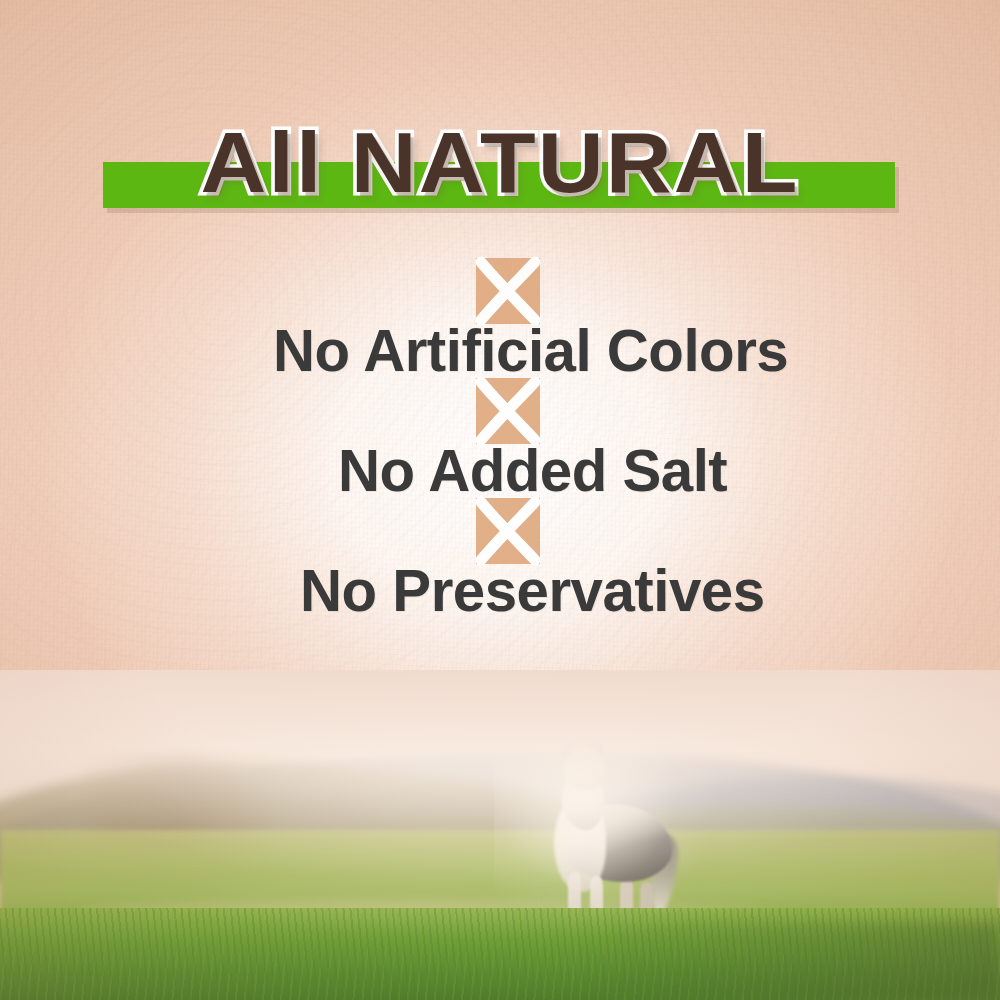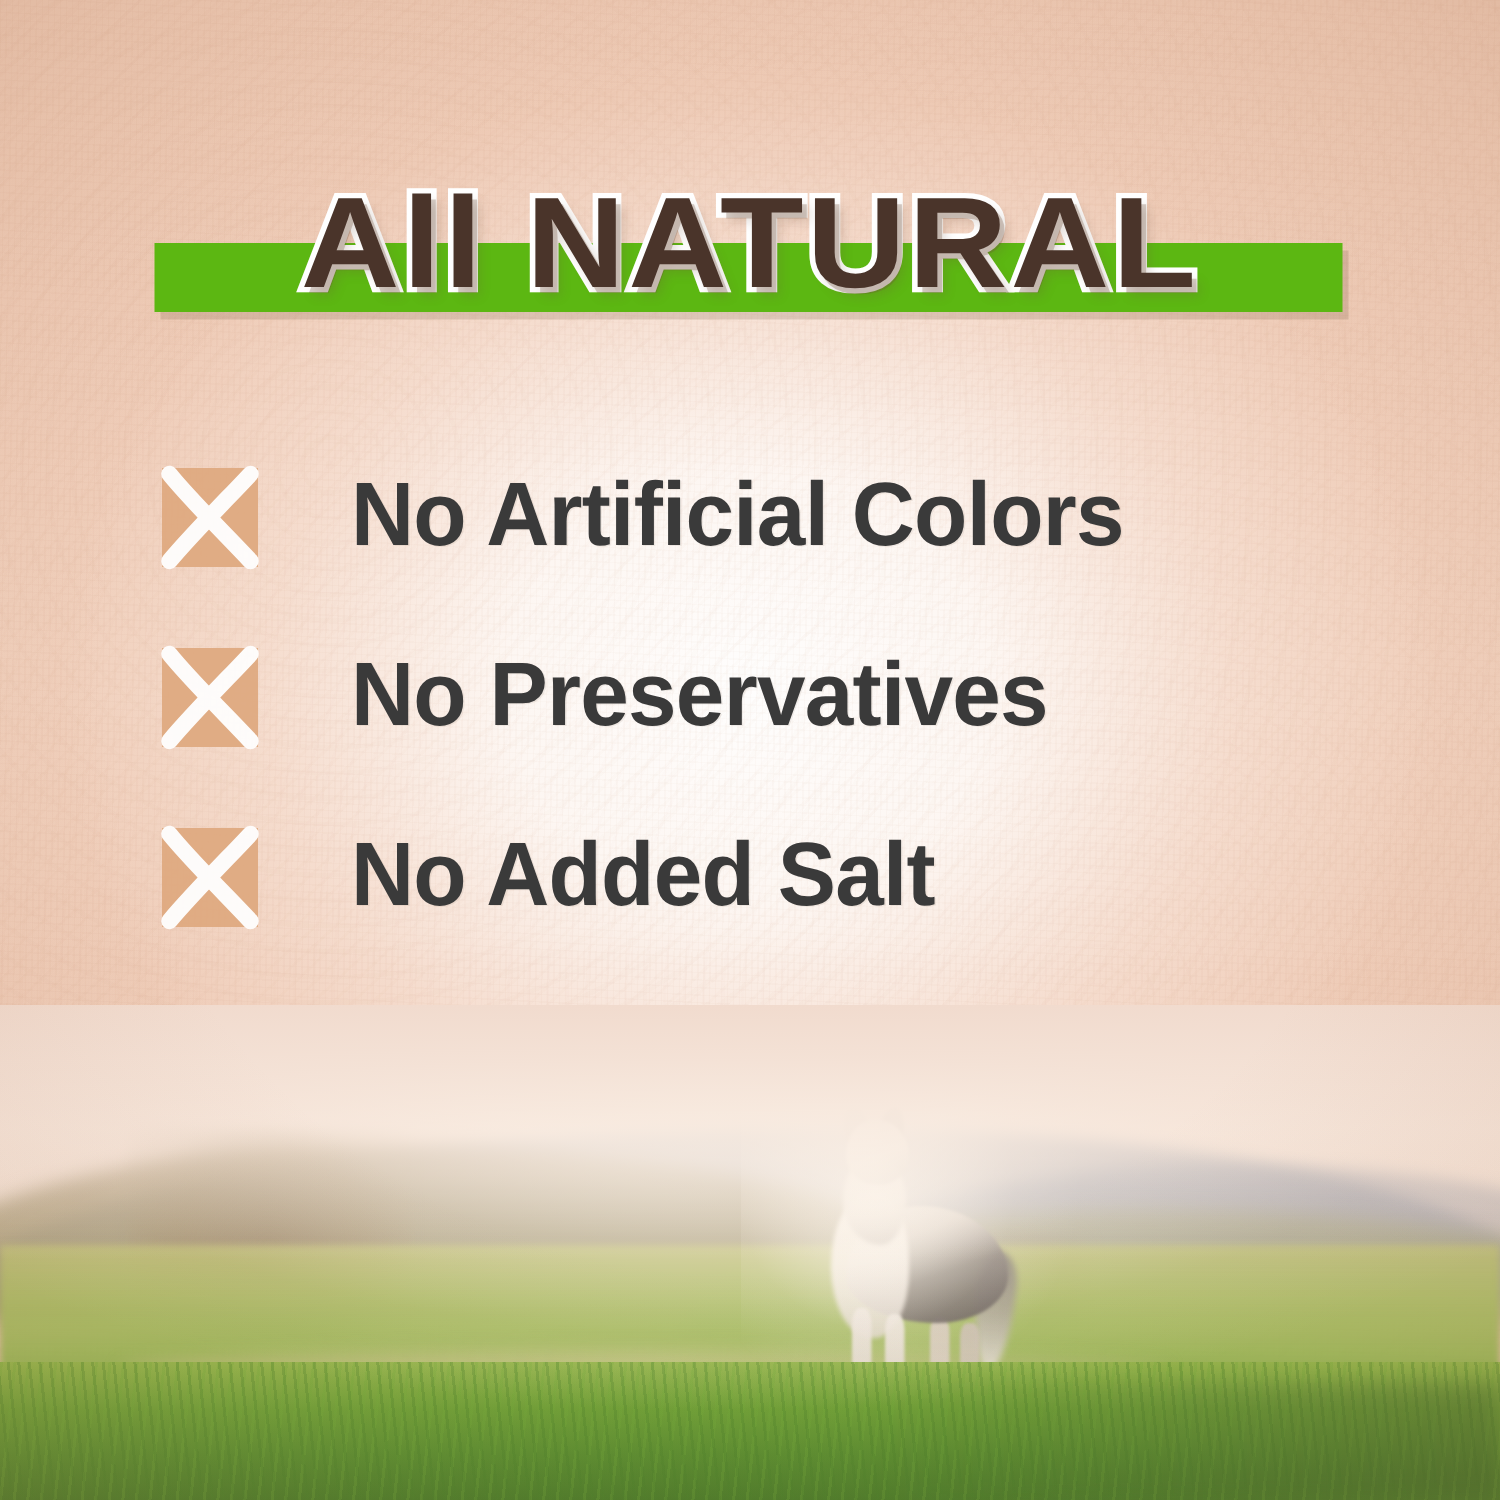--- a/index.html
+++ b/index.html
@@ -319,21 +319,22 @@
   .claims {
     position: absolute;
     left: 108px;
     top: 258px;
     width: 800px;
   }
   .claim-row {
     position: relative;
     height: 120px;
     display: flex;
-    align-items: flex-end;
+    align-items: center;
+    flex-direction: column;
   }
   .claim-box {
     position: relative;
     flex: 0 0 auto;
     width: 64px;
     height: 66px;
     background: #dfa97f;
     opacity: 0.92;
   }
   .claim-box svg {
@@ -420,27 +421,27 @@
     </div>
 
 
     <div class="claim-row">
       <div class="claim-box">
         <svg viewBox="0 0 72 74" xmlns="http://www.w3.org/2000/svg" aria-hidden="true">
           <path d="M9 8 C 20 22, 46 48, 63 66" stroke="#ffffff" stroke-width="11" stroke-linecap="round" fill="none"></path>
           <path d="M63 8 C 50 22, 24 48, 9 66" stroke="#ffffff" stroke-width="11" stroke-linecap="round" fill="none"></path>
         </svg>
       </div>
-      <div class="claim-label">No Preservatives</div>
+      <div class="claim-label">No Added Salt</div>
     </div>
 
     <div class="claim-row">
       <div class="claim-box">
         <svg viewBox="0 0 72 74" xmlns="http://www.w3.org/2000/svg" aria-hidden="true">
           <path d="M9 8 C 20 22, 46 48, 63 66" stroke="#ffffff" stroke-width="11" stroke-linecap="round" fill="none"></path>
           <path d="M63 8 C 50 22, 24 48, 9 66" stroke="#ffffff" stroke-width="11" stroke-linecap="round" fill="none"></path>
         </svg>
       </div>
-      <div class="claim-label">No Added Salt</div>
+      <div class="claim-label">No Preservatives</div>
     </div>
 
   </div>
 </div>
 
 </body></html>

